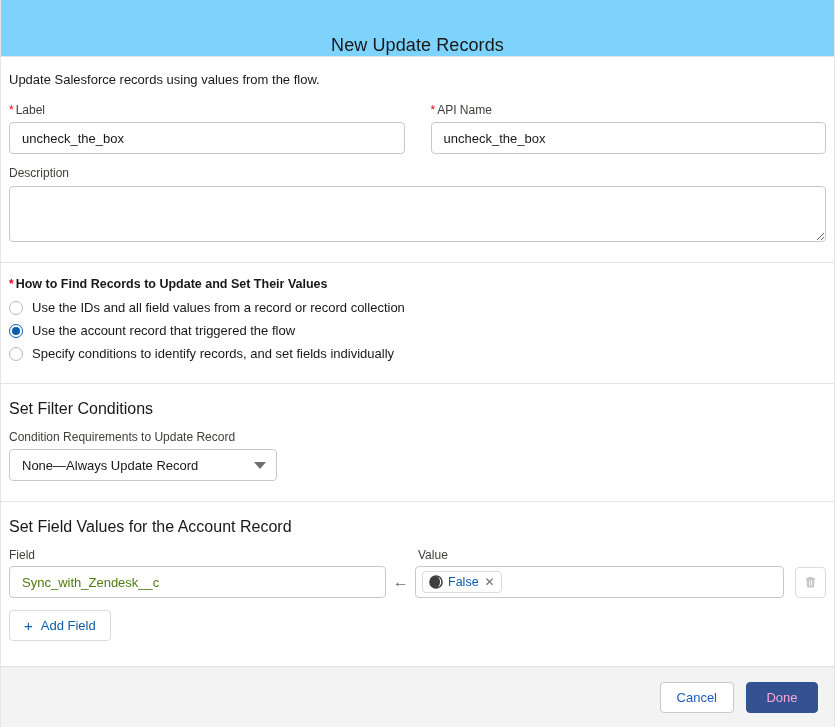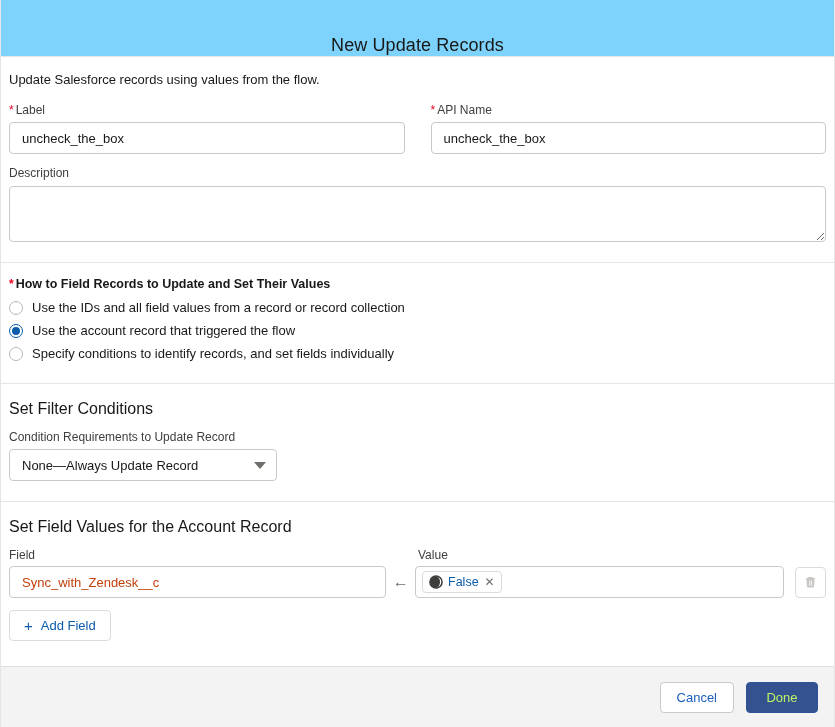--- a/index.html
+++ b/index.html
@@ -244,21 +244,21 @@
     margin-top: 4px;
   }
   .fv-field-input {
     width: 380px;
     box-sizing: border-box;
     height: 32px;
     border: 1px solid #c9c9c9;
     border-radius: 4px;
     background: #ffffff;
     font-size: 13px;
-    color: #c2410c;
+    color: #4d7c0f;
     padding: 0 12px;
     font-family: "Liberation Sans", sans-serif;
     outline: none;
   }
   .arrow-cell {
     width: 29px;
     display: flex;
     align-items: center;
     justify-content: center;
     color: #706e6b;
@@ -368,21 +368,21 @@
     font-family: "Liberation Sans", sans-serif;
     cursor: pointer;
   }
   .btn-done {
     min-width: 72px;
     height: 31px;
     padding: 0 18px;
     border: 1px solid #2f5496;
     border-radius: 4px;
     background: #33528f;
-    color: #bef264;
+    color: #f9a8d4;
     font-size: 13px;
     font-family: "Liberation Sans", sans-serif;
     cursor: pointer;
   }
 </style>
 </head>
 <body>
 
 <div class="screen">
 
@@ -409,21 +409,21 @@
       <div class="desc-block">
         <label class="field-label">Description</label>
         <textarea class="text-area" placeholder="" style=""></textarea>
       </div>
     </div>
 
     <div class="divider"></div>
 
     <div class="section">
       <div class="radio-group-wrap">
-        <div class="radio-legend"><span class="req-star">*</span><span>How to Field Records to Update and Set Their Values</span></div>
+        <div class="radio-legend"><span class="req-star">*</span><span>How to Find Records to Update and Set Their Values</span></div>
 
         <div class="radio-item">
           <span class="radio-dot"></span>
           <span class="radio-label">Use the IDs and all field values from a record or record collection</span>
         </div>
 
         <div class="radio-item">
           <span class="radio-dot checked"></span>
           <span class="radio-label">Use the account record that triggered the flow</span>
         </div>

